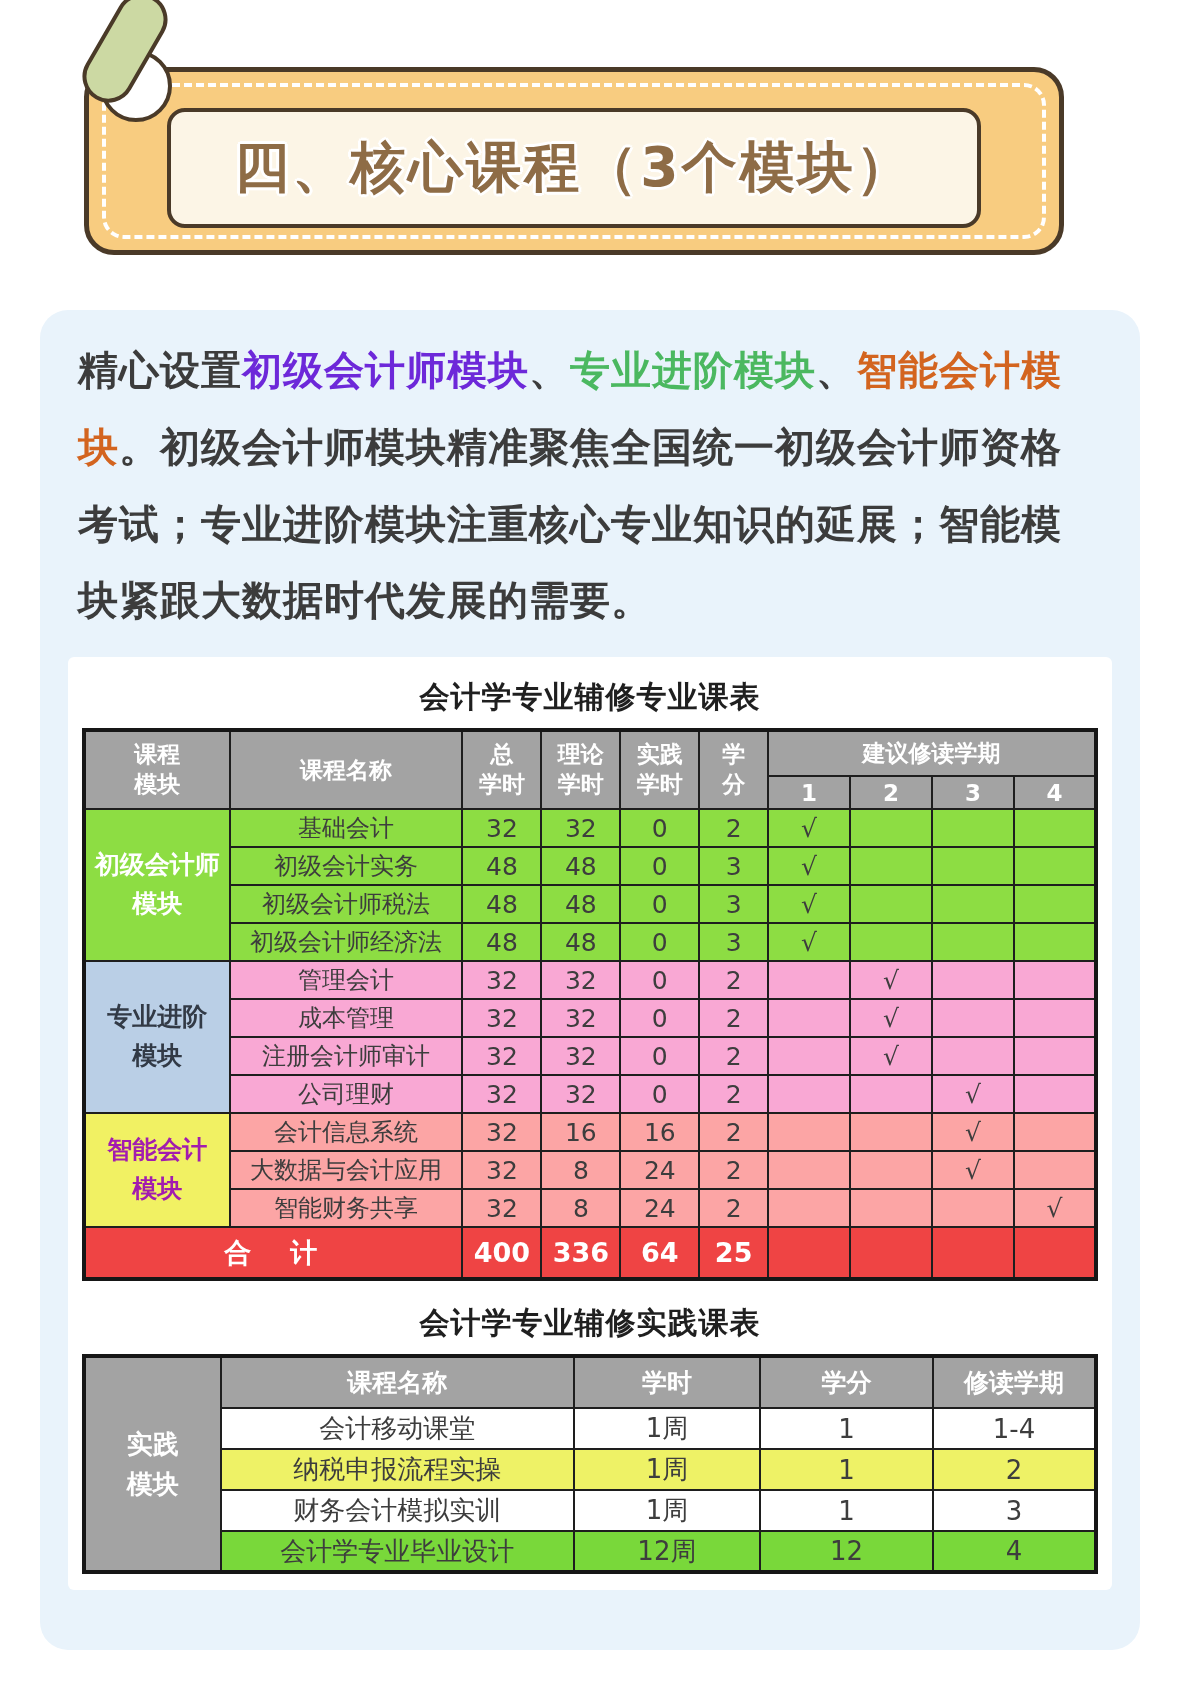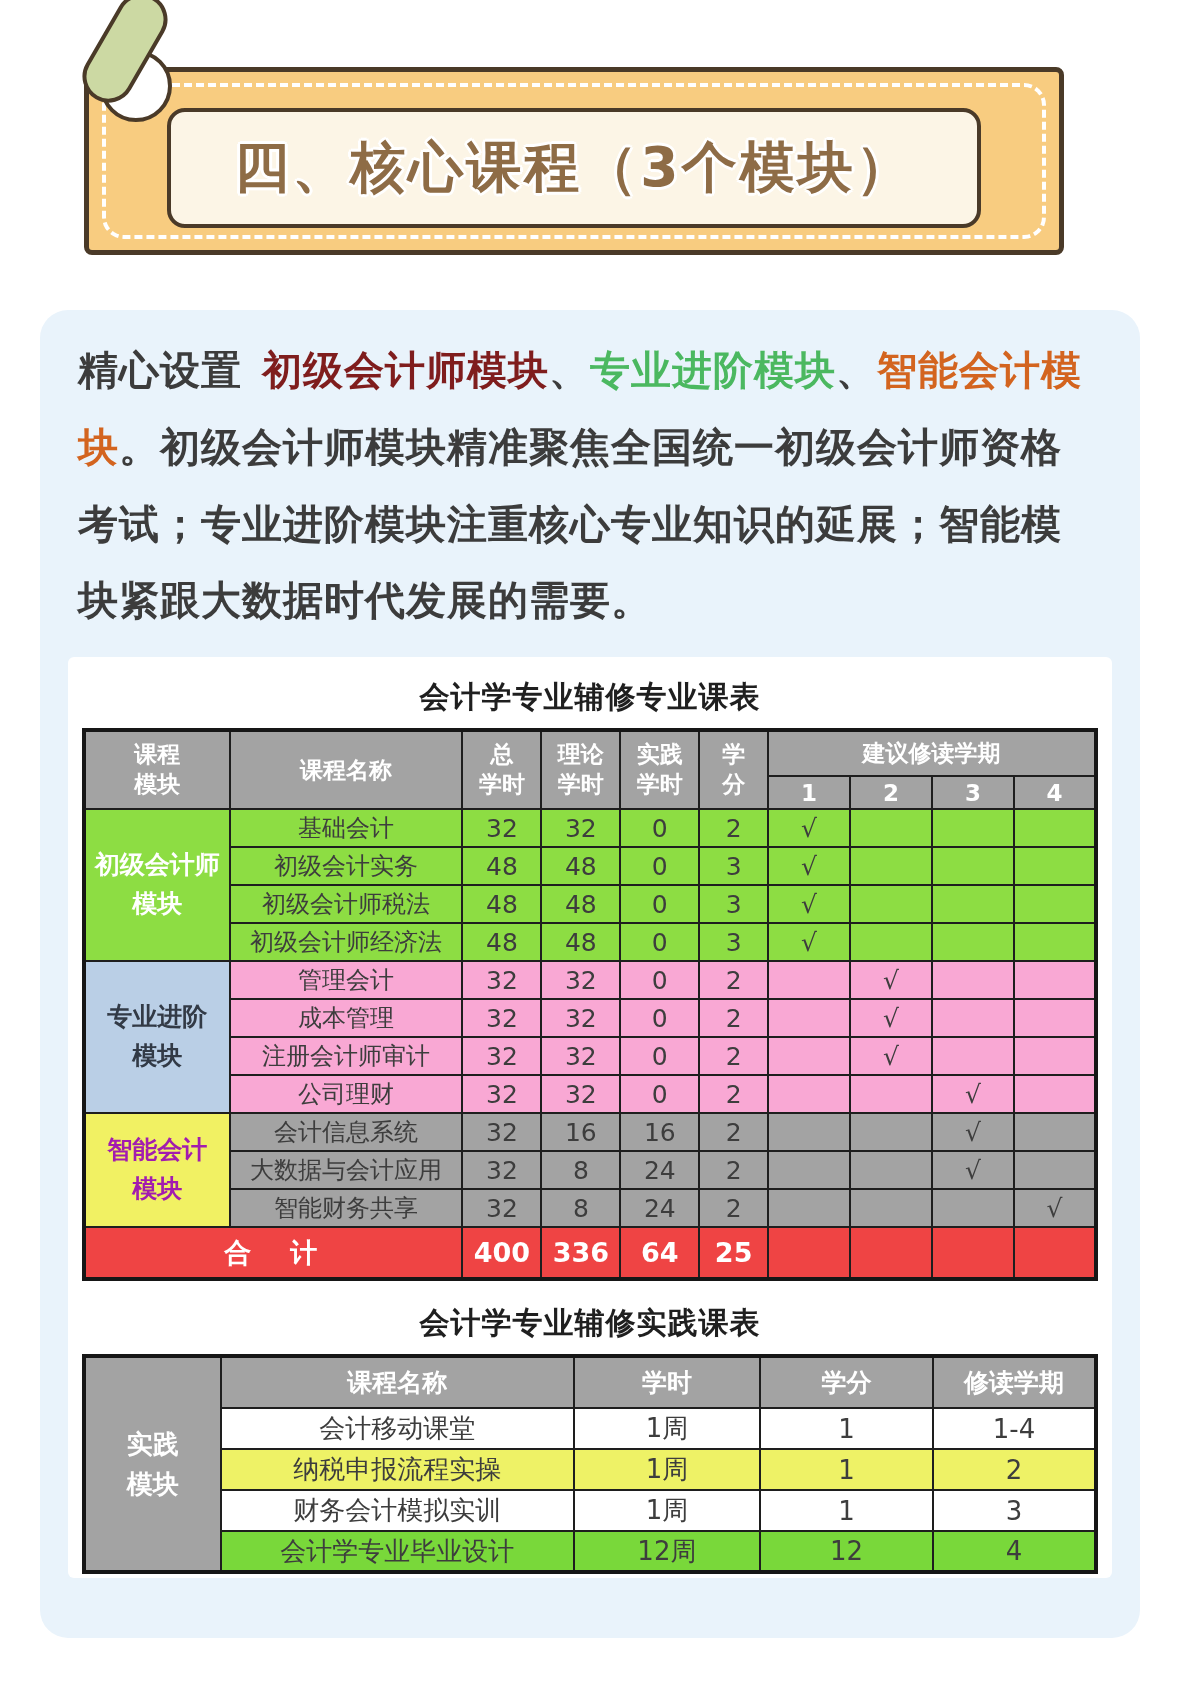--- a/index.html
+++ b/index.html
@@ -11,21 +11,21 @@
     font-family: "DejaVu Sans", sans-serif;
   }
 
   
   .banner-area { position: relative; height: 255px; }
   .banner {
     position: absolute; left: 84px; top: 67px;
     width: 980px; height: 188px;
     background: #f8cc80;
     border: 5px solid #4a3a28;
-    border-radius: 8px;
+    border-radius: 30px;
   }
   .banner::before {
     content: "";
     position: absolute; inset: 11px 13px;
     border: 4px dashed #ffffff;
     border-radius: 22px;
     pointer-events: none;
   }
   .banner-inner {
     position: absolute; left: 78px; right: 78px; top: 36px; bottom: 22px;
@@ -63,29 +63,29 @@
     padding: 14px 28px 60px 28px;
   }
   .intro {
     margin: 8px 10px 18px 10px;
     font-size: 40px;
     line-height: 1.92;
     font-weight: 600;
     color: #3c3c3c;
     letter-spacing: 1px;
   }
-  .seg-magenta { color: #7f1d1d; margin-left: 20px; }
+  .seg-magenta { color: #6d28d9; }
   .seg-green   { color: #4bb860; }
   .seg-orange  { color: #d3641f; }
 
   
   .tables-panel {
     background: #ffffff;
     border-radius: 6px;
-    padding: 12px 14px 4px 14px;
+    padding: 12px 14px 16px 14px;
   }
   .table-title {
     text-align: center;
     font-size: 30px; font-weight: bold; color: #1f1f1f;
     margin: 8px 0 10px 0;
     letter-spacing: 1px;
   }
   table {
     width: 100%;
     border-collapse: collapse;
@@ -104,21 +104,21 @@
   .t1 .hrow1 th { height: 46px; }
   .t1 .hrow2 th { height: 33px; font-size: 24px; }
   .t1 th.head {
     background: #a3a3a3; color: #ffffff;
     font-size: 23px; font-weight: bold;
   }
   .t1 td { height: 38px; font-size: 25px; color: #3d3d3d; }
   .t1 td.cname { font-size: 24px; }
   .row-green  td { background: #8ddd43; }
   .row-blue   td { background: #f9a8d4; }
-  .row-yellow td { background: #a3a3a3; }
+  .row-yellow td { background: #fca5a5; }
   .mod-label {
     font-size: 26px; font-weight: bold; line-height: 1.55;
   }
   td.mod-green-label  { background: #8ddd43; color: #ffffff; }
   td.mod-blue-label   { background: #bacfe6; color: #323a46; }
   td.mod-yellow-label { background: #f1f163; color: #a21caf; }
   .t1 .total-row th, .t1 .total-row td {
     background: #ef4444; color: #ffffff;
     height: 52px; font-size: 27px; font-weight: bold;
   }

